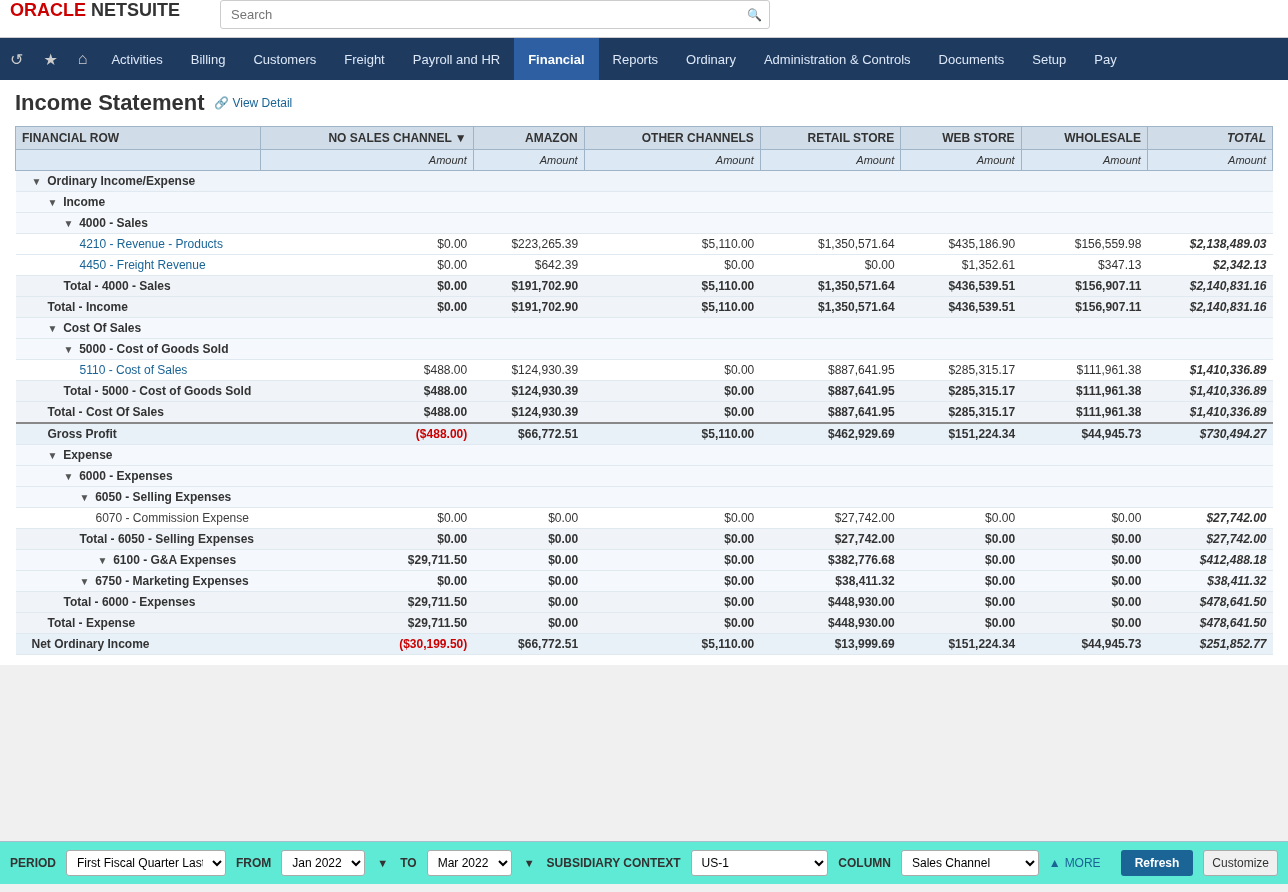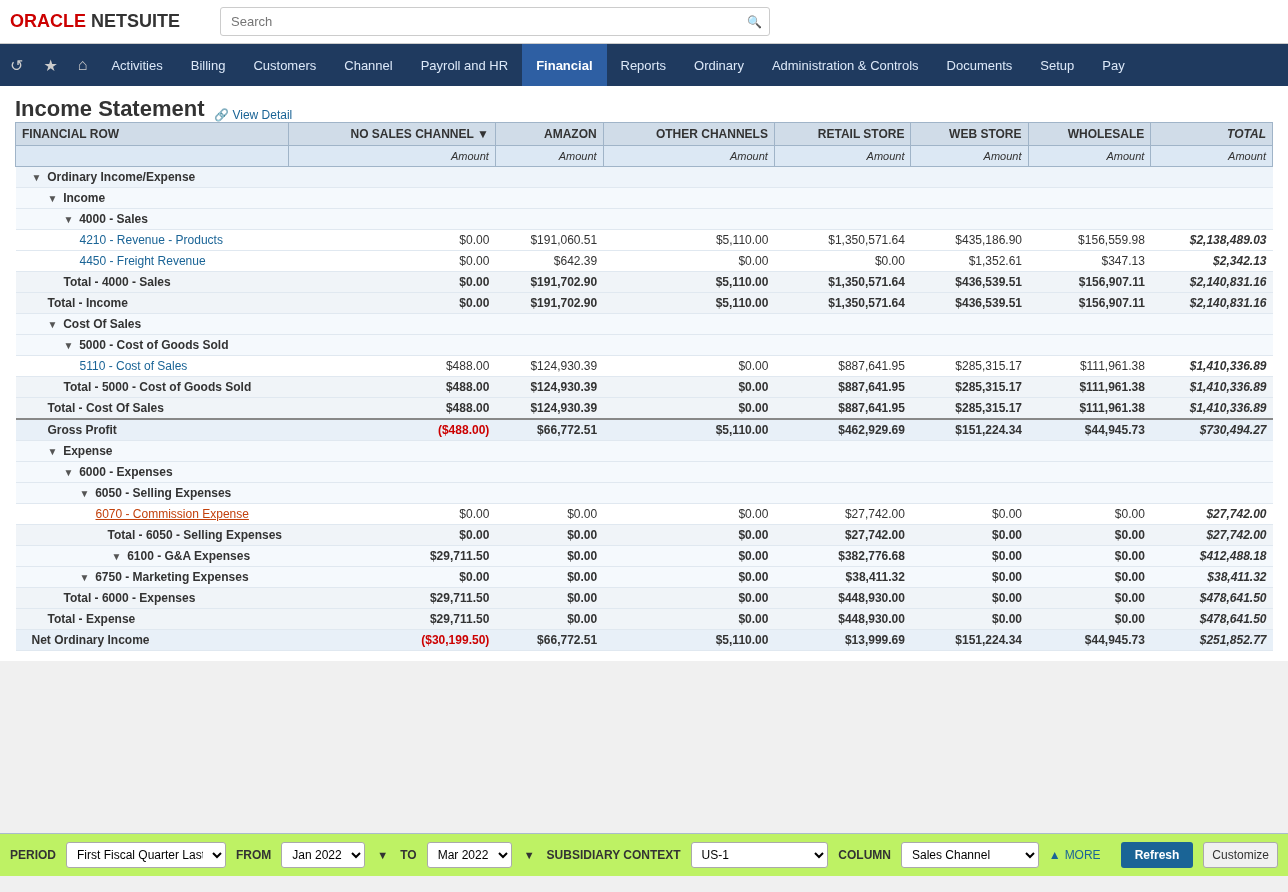--- a/index.html
+++ b/index.html
@@ -1,25 +1,25 @@
 <!DOCTYPE html>
 <html><head>
   <meta charset="utf-8">
   <style>
     * { box-sizing: border-box; margin: 0; padding: 0; }
     body { font-family: Arial, sans-serif; font-size: 12px; background: #f0f0f0; color: #333; }
 
     
     #top-bar {
       display: flex;
-      align-items: center;
+      align-items: flex-start;
       background: #fff;
       border-bottom: 1px solid #ccc;
       padding: 0 10px;
-      height: 44px;
+      height: 38px;
     }
     #logo {
       font-size: 18px;
       font-weight: bold;
       color: #c00;
       margin-right: 20px;
       white-space: nowrap;
     }
     #logo span { color: #333; }
     #search-container {
@@ -74,22 +74,22 @@
     
     #main-content {
       background: #fff;
       margin: 0;
       padding: 10px 15px;
     }
 
     
     #page-title-area {
       display: flex;
-      align-items: flex-end;
-      margin-bottom: 0;
+      align-items: center;
+      margin-bottom: 10px;
     }
     #page-title {
       font-size: 22px;
       font-weight: bold;
       color: #333;
       margin-right: 10px;
     }
     #view-detail-link {
       font-size: 12px;
       color: #1a6496;
@@ -161,24 +161,24 @@
       font-weight: bold;
       background: #e8f0f8;
     }
     .collapse-icon { color: #555; font-size: 10px; margin-right: 3px; }
     .total-col { font-style: italic; font-weight: bold; }
     td.negative { color: #c00; }
 
     
     #bottom-bar {
       position: fixed;
-      bottom: 16px;
+      bottom: 8px;
       left: 0;
       right: 0;
-      background: #bef264;
+      background: #5eead4;
       border-top: 1px solid #aabbcc;
       display: flex;
       align-items: center;
       padding: 8px 10px;
       gap: 10px;
       font-size: 12px;
     }
     .filter-label {
       font-weight: bold;
       color: #333;
@@ -234,21 +234,21 @@
   </div>
 </div>
 
 <div id="nav-bar">
   <div class="nav-icon-item">↺</div>
   <div class="nav-icon-item">★</div>
   <div class="nav-icon-item">⌂</div>
   <div class="nav-item">Activities</div>
   <div class="nav-item">Billing</div>
   <div class="nav-item">Customers</div>
-  <div class="nav-item">Channel</div>
+  <div class="nav-item">Freight</div>
   <div class="nav-item">Payroll and HR</div>
   <div class="nav-item active">Financial</div>
   <div class="nav-item">Reports</div>
   <div class="nav-item">Ordinary</div>
   <div class="nav-item">Administration &amp; Controls</div>
   <div class="nav-item">Documents</div>
   <div class="nav-item">Setup</div>
   <div class="nav-item">Pay</div>
 </div>
 
@@ -311,21 +311,21 @@
           <td></td>
           <td></td>
           <td></td>
           <td></td>
           <td></td>
           <td></td>
         </tr>
         <tr class="data-row">
           <td class="label-cell" style="padding-left: 64px; color: rgb(26, 100, 150);"><span>4210 - Revenue - Products</span></td>
           <td>$0.00</td>
-          <td>$191,060.51</td>
+          <td>$223,265.39</td>
           <td>$5,110.00</td>
           <td>$1,350,571.64</td>
           <td>$435,186.90</td>
           <td>$156,559.98</td>
           <td class="total-col">$2,138,489.03</td>
         </tr>
         <tr class="data-row">
           <td class="label-cell" style="padding-left: 64px; color: rgb(26, 100, 150);"><span>4450 - Freight Revenue</span></td>
           <td>$0.00</td>
           <td>$642.39</td>
@@ -439,31 +439,31 @@
           <td class="label-cell" style="padding-left: 64px;"><span class="collapse-icon">▼ </span><span>6050 - Selling Expenses</span></td>
           <td></td>
           <td></td>
           <td></td>
           <td></td>
           <td></td>
           <td></td>
           <td></td>
         </tr>
         <tr class="data-row">
-          <td class="label-cell" style="padding-left: 80px; color: #c2410c; text-decoration: underline;"><span>6070 - Commission Expense</span></td>
+          <td class="label-cell" style="padding-left: 80px; color: #404040;"><span>6070 - Commission Expense</span></td>
           <td>$0.00</td>
           <td>$0.00</td>
           <td>$0.00</td>
           <td>$27,742.00</td>
           <td>$0.00</td>
           <td>$0.00</td>
           <td class="total-col">$27,742.00</td>
         </tr>
         <tr class="total-row">
-          <td class="label-cell" style="padding-left: 92px;"><span>Total - 6050 - Selling Expenses</span></td>
+          <td class="label-cell" style="padding-left: 64px;"><span>Total - 6050 - Selling Expenses</span></td>
           <td>$0.00</td>
           <td>$0.00</td>
           <td>$0.00</td>
           <td>$27,742.00</td>
           <td>$0.00</td>
           <td>$0.00</td>
           <td class="total-col">$27,742.00</td>
         </tr>
         <tr class="sub-section-header">
           <td class="label-cell" style="padding-left: 64px; text-align: center;"><span class="collapse-icon">▼ </span><span>6100 - G&amp;A Expenses</span></td>

